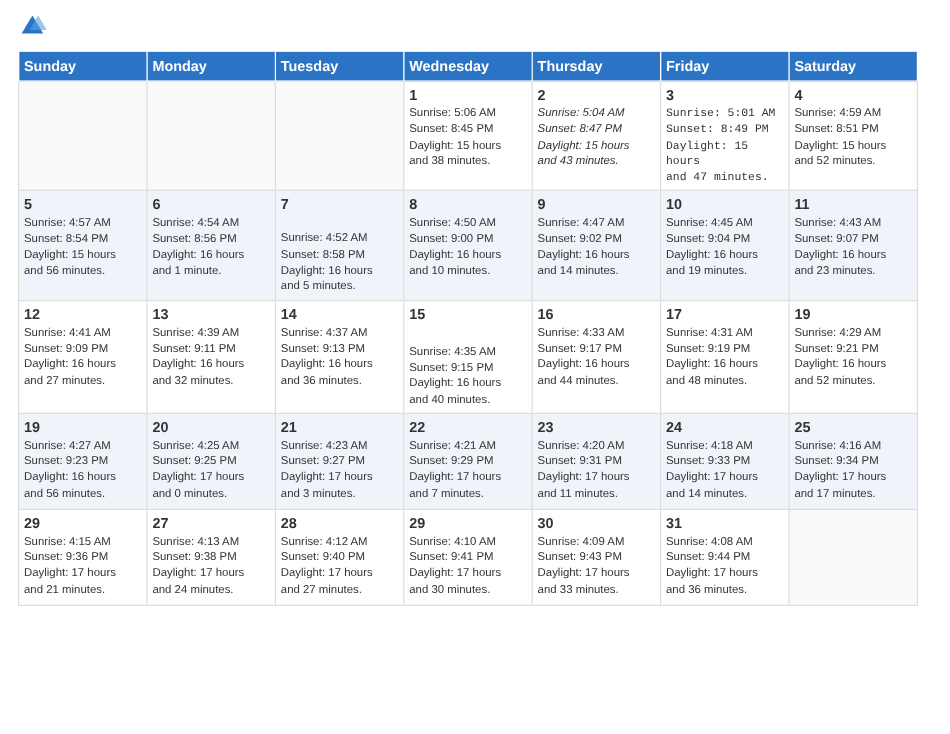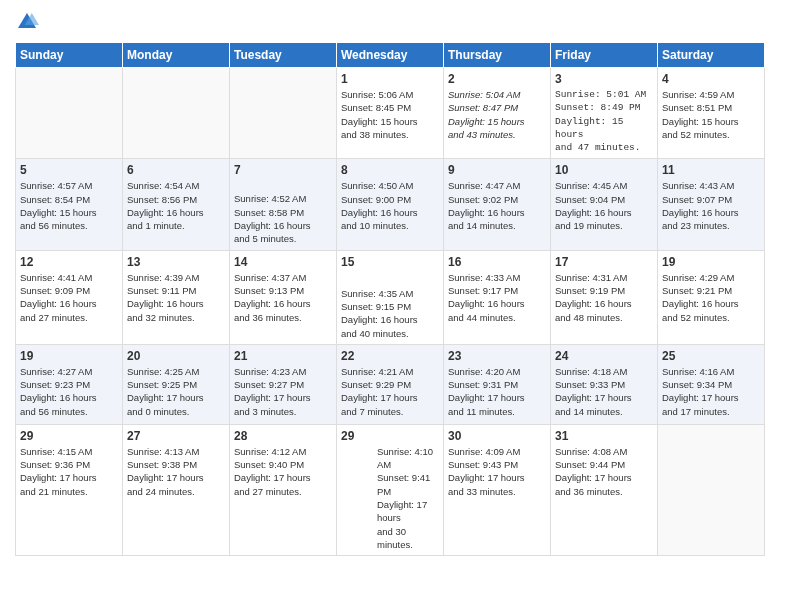--- a/index.html
+++ b/index.html
@@ -331,21 +331,21 @@
           </td>
           <td>
             <span class="day-num">28</span>
             <div class="day-info" style="white-space: pre-line;">Sunrise: 4:12 AM
 Sunset: 9:40 PM
 Daylight: 17 hours
 and 27 minutes.</div>
           </td>
           <td>
             <span class="day-num">29</span>
-            <div class="day-info" style="white-space: pre-line; margin-left: 36px;">Sunrise: 4:10 AM
+            <div class="day-info" style="white-space: pre-line;">Sunrise: 4:10 AM
 Sunset: 9:41 PM
 Daylight: 17 hours
 and 30 minutes.</div>
           </td>
           <td>
             <span class="day-num">30</span>
             <div class="day-info" style="white-space: pre-line;">Sunrise: 4:09 AM
 Sunset: 9:43 PM
 Daylight: 17 hours
 and 33 minutes.</div>

